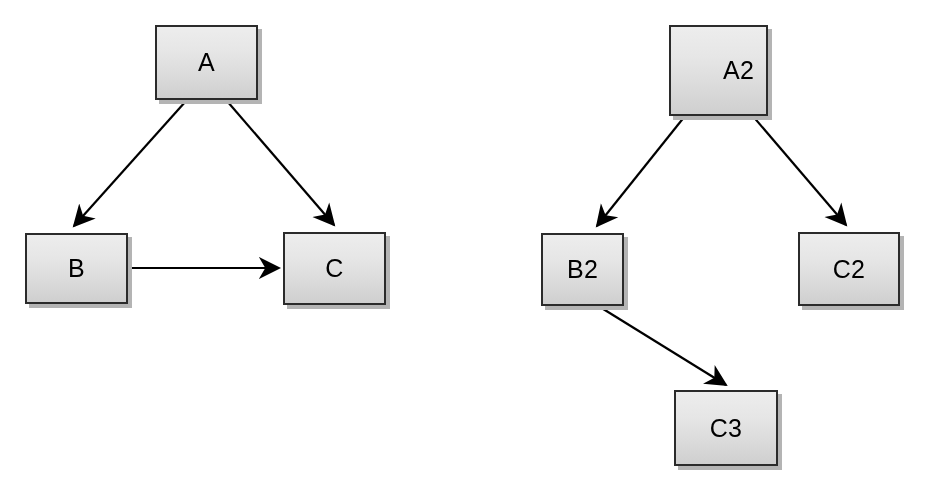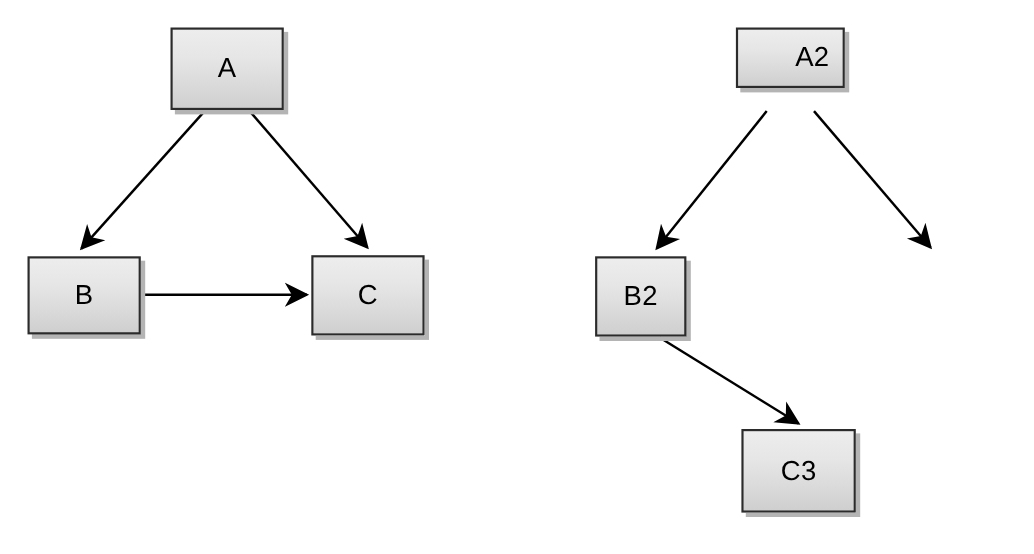--- a/index.html
+++ b/index.html
@@ -71,26 +71,29 @@
   </div>
 
   <div class="node" style="left:25px; top:233px; width:103px; height:71px;">
     <span class="node-label">B</span>
   </div>
 
   <div class="node" style="left:283px; top:232px; width:103px; height:73px;">
     <span class="node-label">C</span>
   </div>
 
-  <div class="node" style="left:669px; top:25px; width:99px; height:55px;padding-left:40px;">
+  <div class="node" style="left:669px; top:25px; width:99px; height:91px;padding-left:40px;">
     <span class="node-label">A2</span>
   </div>
 
   <div class="node" style="left:541px; top:233px; width:83px; height:73px;">
     <span class="node-label">B2</span>
   </div>
 
+  <div class="node" style="left:798px; top:232px; width:102px; height:74px;">
+    <span class="node-label">C2</span>
+  </div>
 
   <div class="node" style="left:674px; top:390px; width:104px; height:76px;text-align:center;">
     <span class="node-label">C3</span>
   </div>
 
 </div>
 
 </body></html>

